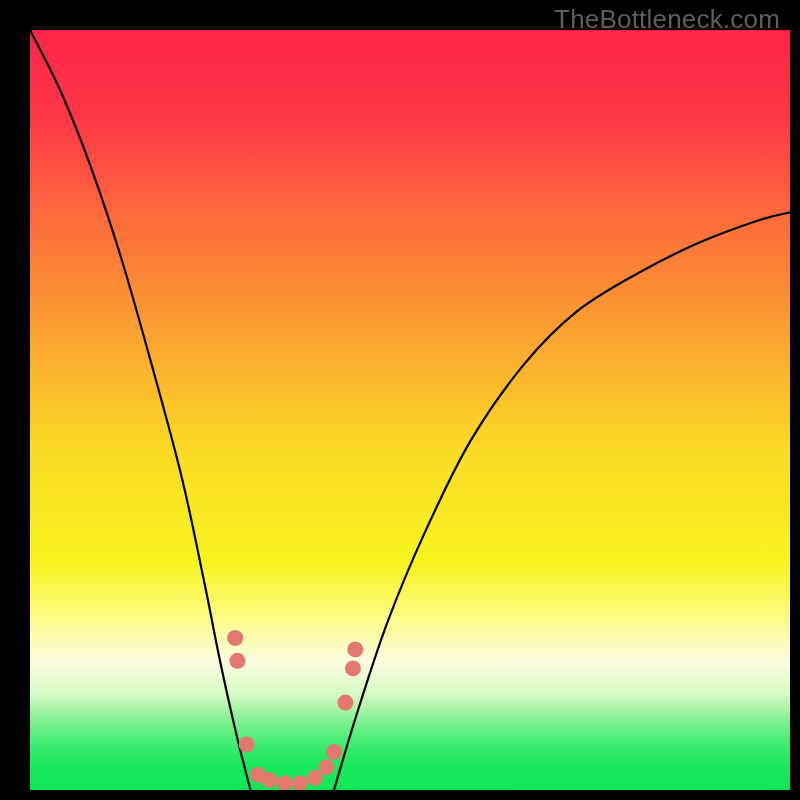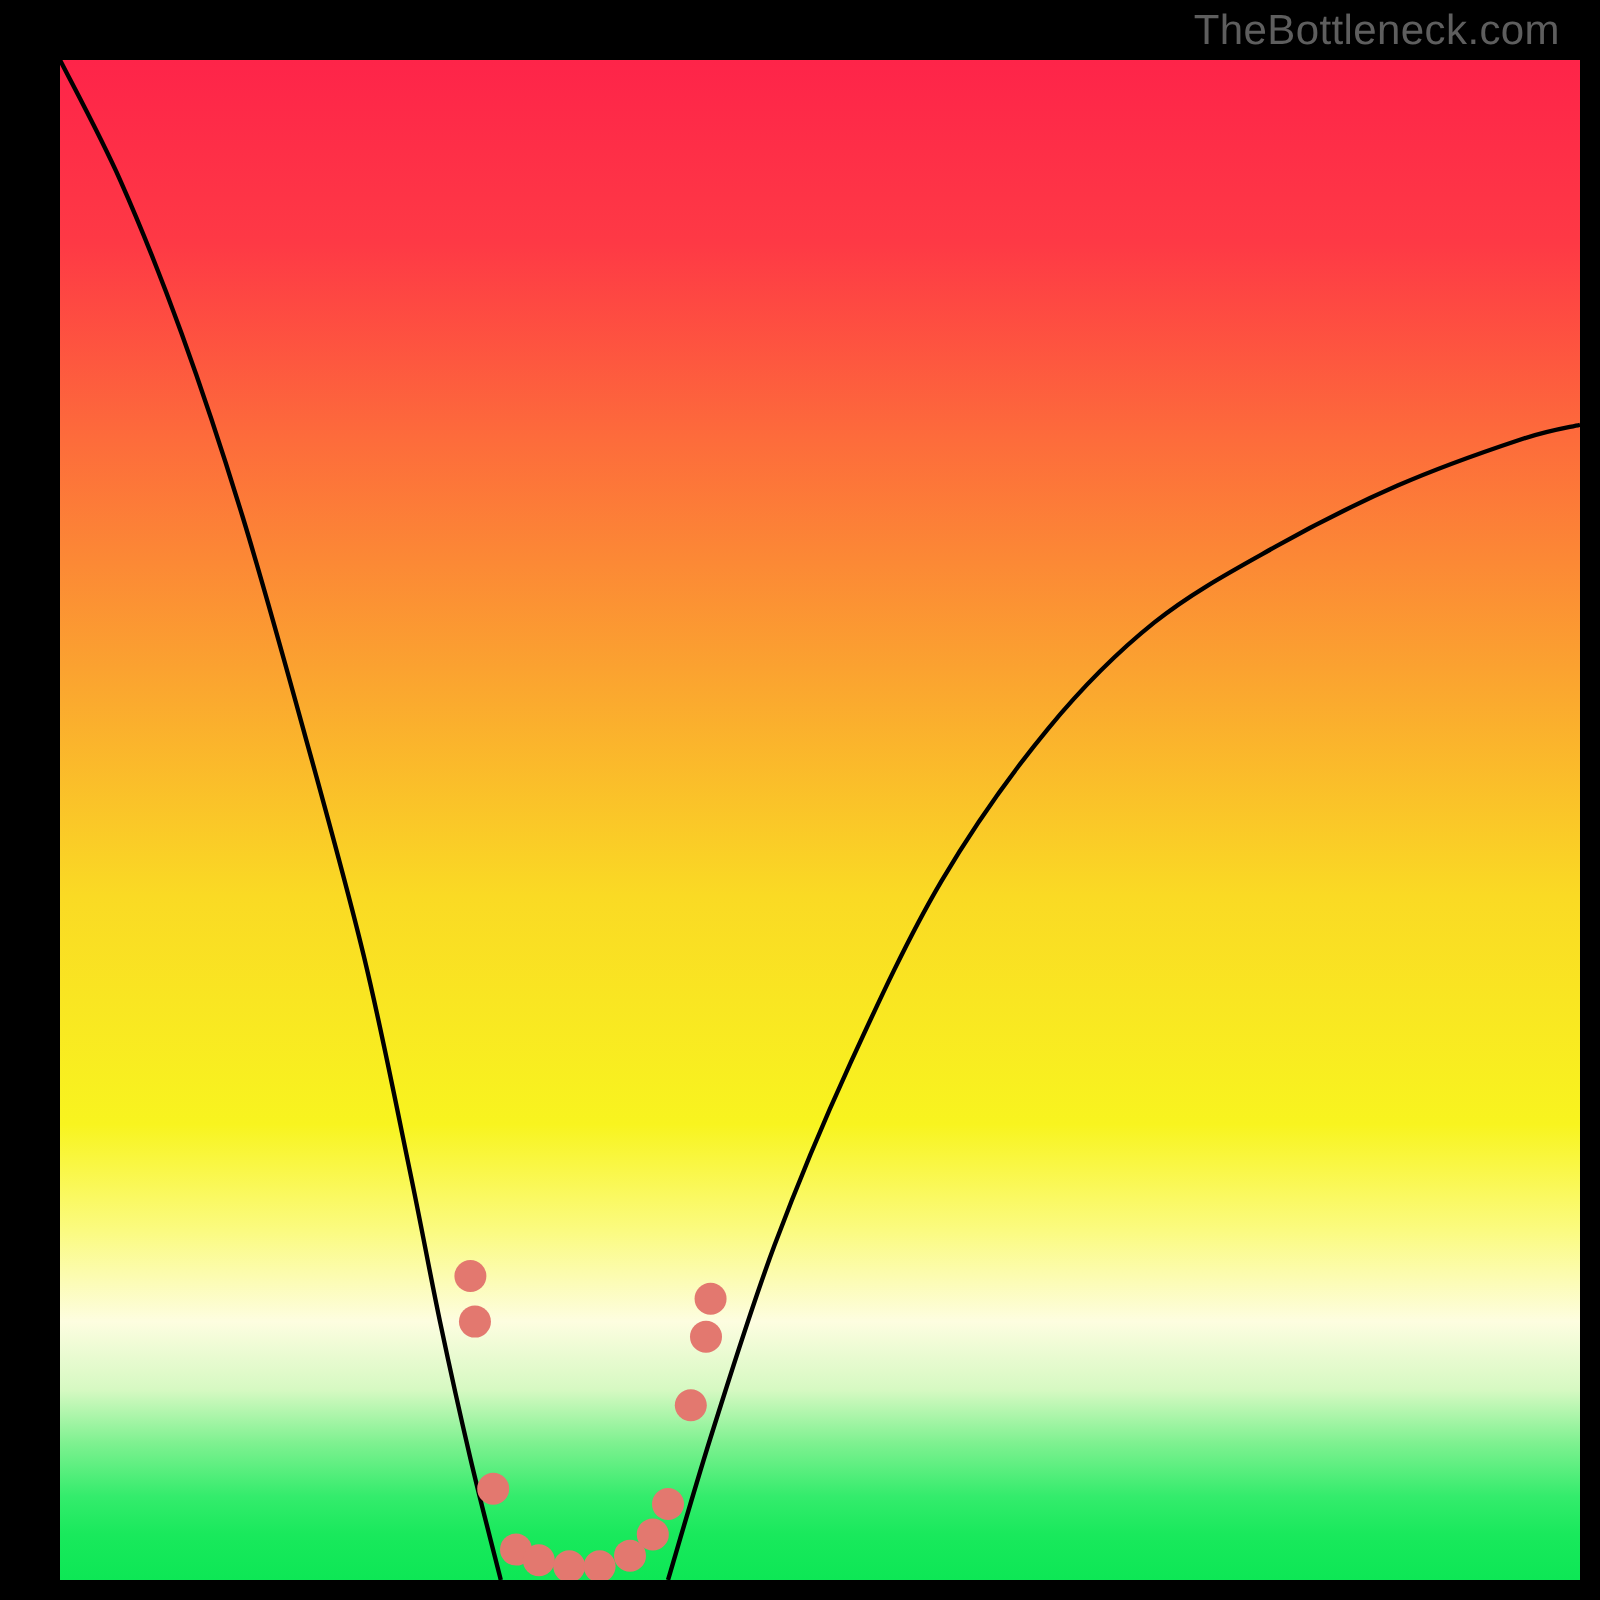--- a/index.html
+++ b/index.html
@@ -9,21 +9,21 @@
     height: 800px;
     background: #000000;
     position: relative;
     font-family: Arial, Helvetica, sans-serif;
   }
   .watermark {
     position: absolute;
     top: 4px;
     right: 20px;
     color: #5e5e5e;
-    font-size: 21px;
+    font-size: 26px;
     font-weight: 400;
     letter-spacing: 0.2px;
     z-index: 10;
   }
   .plot-area {
     position: absolute;
     left: 30px;
     top: 30px;
     width: 760px;
     height: 760px;

